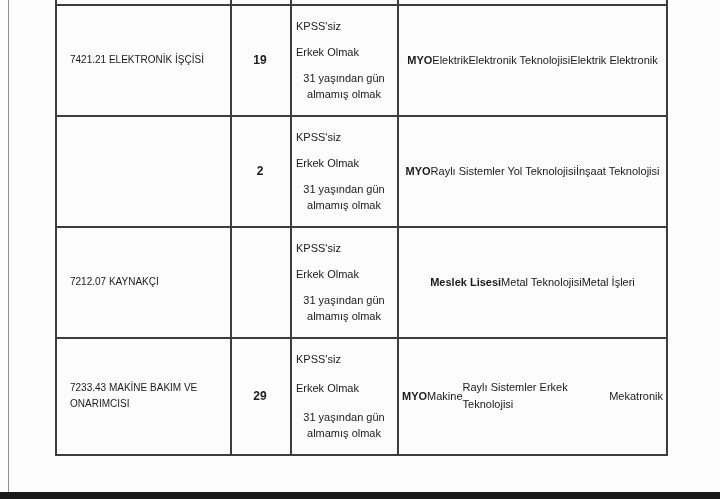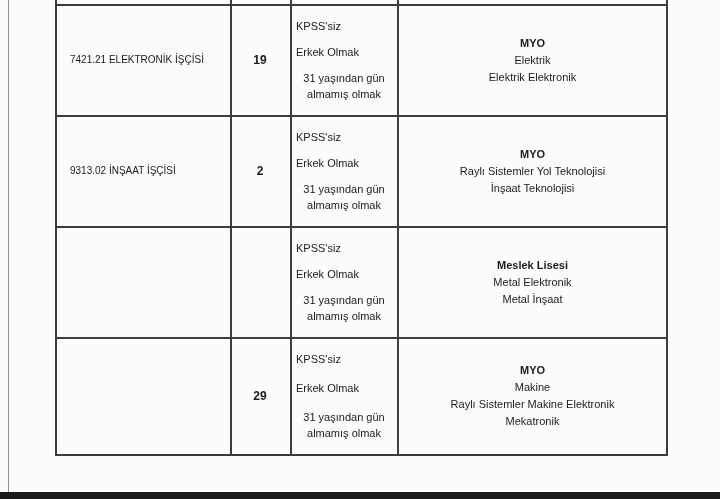--- a/index.html
+++ b/index.html
@@ -29,21 +29,21 @@
     align-items:center; justify-content:center;
     font-weight:bold; font-size:12px;
   }
   .cell-req {
     left:292px; width:104px;
     flex-direction:column; align-items:flex-start; justify-content:space-between;
     padding:13px 4px; text-align:center; line-height:16px;
   }
   .cell-edu {
     left:399px; width:267px;
-    flex-direction:column; align-items:center; justify-content:center;
+    align-items:center; justify-content:center;
     text-align:left; line-height:17px; padding:9px 3px;
   }
   .edu-header { font-weight:bold; }
 </style>
 </head>
 <body>
 
 <div class="stage">
 
   <div class="vline light" style="left:8px; top:0; height:492px;"></div>
@@ -69,66 +69,70 @@
       <span>19</span>
     </div>
     <div class="cell cell-req">
       <div>KPSS'siz</div>
       <div>Erkek Olmak</div>
       <div>31 yaşından gün almamış olmak</div>
     </div>
     <div class="cell cell-edu">
       <div class="edu-header">MYO</div>
       <div>Elektrik</div>
+      <div>Elektronik Teknolojisi</div>
       <div>Elektrik Elektronik</div>
     </div>
   </div>
 
   <div class="row" style="top:116px; height:110px;">
-    <div class="cell cell-title">
-      <span>9313.02 İNŞAAT İŞÇİSİ</span>
-    </div>
     <div class="cell cell-quota">
       <span>2</span>
     </div>
     <div class="cell cell-req">
       <div>KPSS'siz</div>
       <div>Erkek Olmak</div>
       <div>31 yaşından gün almamış olmak</div>
     </div>
     <div class="cell cell-edu">
       <div class="edu-header">MYO</div>
       <div>Raylı Sistemler Yol Teknolojisi</div>
       <div>İnşaat Teknolojisi</div>
     </div>
   </div>
 
   <div class="row" style="top:227px; height:110px;">
+    <div class="cell cell-title">
+      <span>7212.07 KAYNAKÇI</span>
+    </div>
     <div class="cell cell-req">
       <div>KPSS'siz</div>
       <div>Erkek Olmak</div>
       <div>31 yaşından gün almamış olmak</div>
     </div>
     <div class="cell cell-edu">
       <div class="edu-header">Meslek Lisesi</div>
-      <div>Metal Elektronik</div>
-      <div>Metal İnşaat</div>
+      <div>Metal Teknolojisi</div>
+      <div>Metal İşleri</div>
     </div>
   </div>
 
   <div class="row" style="top:338px; height:116px;">
+    <div class="cell cell-title">
+      <span>7233.43 MAKİNE BAKIM  VE ONARIMCISI</span>
+    </div>
     <div class="cell cell-quota">
       <span>29</span>
     </div>
     <div class="cell cell-req">
       <div>KPSS'siz</div>
       <div>Erkek Olmak</div>
       <div>31 yaşından gün almamış olmak</div>
     </div>
     <div class="cell cell-edu">
       <div class="edu-header">MYO</div>
       <div>Makine</div>
-      <div>Raylı Sistemler Makine Elektronik</div>
+      <div>Raylı Sistemler Erkek Teknolojisi</div>
       <div>Mekatronik</div>
     </div>
   </div>
 
 </div>
 
 </body></html>

